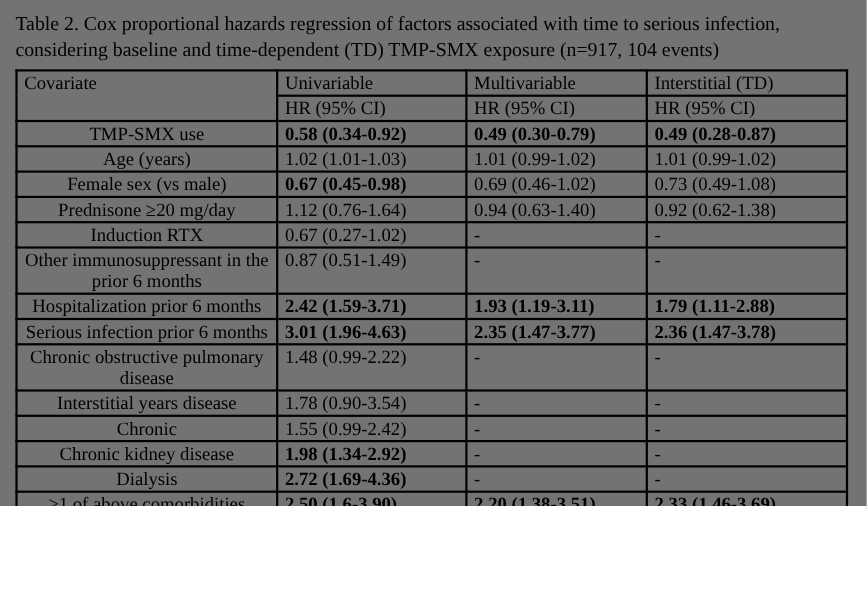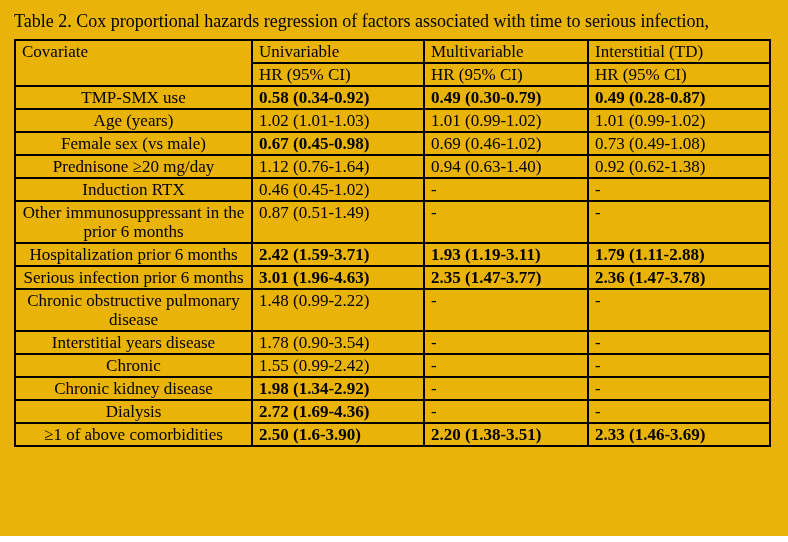--- a/index.html
+++ b/index.html
@@ -3,22 +3,22 @@
 <meta charset="utf-8">
 <style>
   html, body {
     margin: 0;
     padding: 0;
     background: #ffffff;
   }
   .page {
     position: relative;
     width: 788px;
-    height: 536px;
-    background: #eab308;
+    height: 460px;
+    background: #737373;
     color: #000000;
     font-family: "Liberation Serif", "DejaVu Serif", serif;
     overflow: hidden;
   }
   .caption {
     margin: 10px 14px 5px 14px;
     font-size: 18px;
     line-height: 1.33;
   }
   table.cox {
@@ -53,20 +53,21 @@
     font-weight: bold;
   }
 </style>
 </head>
 <body>
 
 <div class="page">
 
   <div class="caption">
     <div>Table 2. Cox proportional hazards regression of factors associated with time to serious infection,</div>
+    <div>considering baseline and time-dependent (TD) TMP-SMX exposure (n=917, 104 events)</div>
   </div>
 
   <table class="cox">
     <colgroup>
       <col style="width:237px">
       <col style="width:172px">
       <col style="width:164px">
       <col style="width:182px">
     </colgroup>
     <tbody>
@@ -101,21 +102,21 @@
         <td class="val">0.73 (0.49-1.08)</td>
       </tr>
       <tr>
         <td class="lbl">Prednisone ≥20 mg/day</td>
         <td class="val">1.12 (0.76-1.64)</td>
         <td class="val">0.94 (0.63-1.40)</td>
         <td class="val">0.92 (0.62-1.38)</td>
       </tr>
       <tr>
         <td class="lbl">Induction RTX</td>
-        <td class="val">0.46 (0.45-1.02)</td>
+        <td class="val">0.67 (0.27-1.02)</td>
         <td class="val">-</td>
         <td class="val">-</td>
       </tr>
       <tr>
         <td class="lbl">Other immunosuppressant in the prior 6 months</td>
         <td class="val">0.87 (0.51-1.49)</td>
         <td class="val">-</td>
         <td class="val">-</td>
       </tr>
       <tr>

